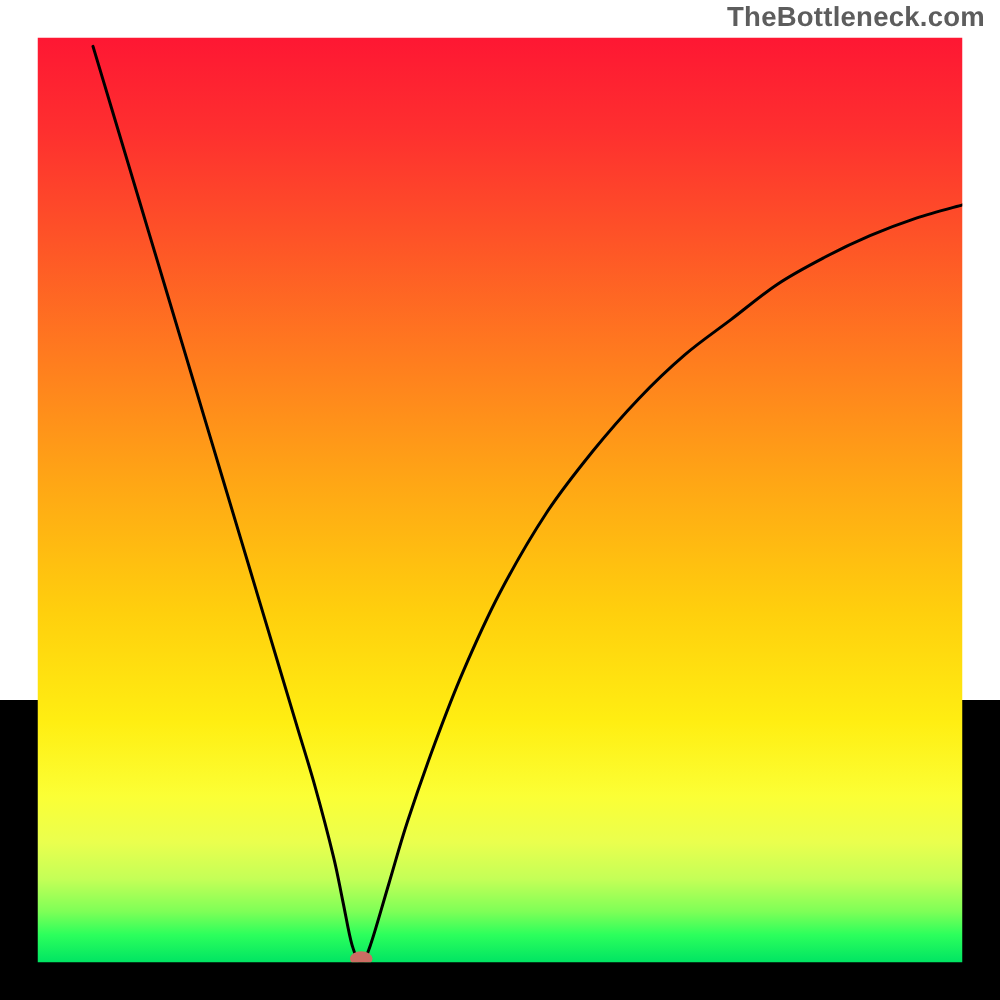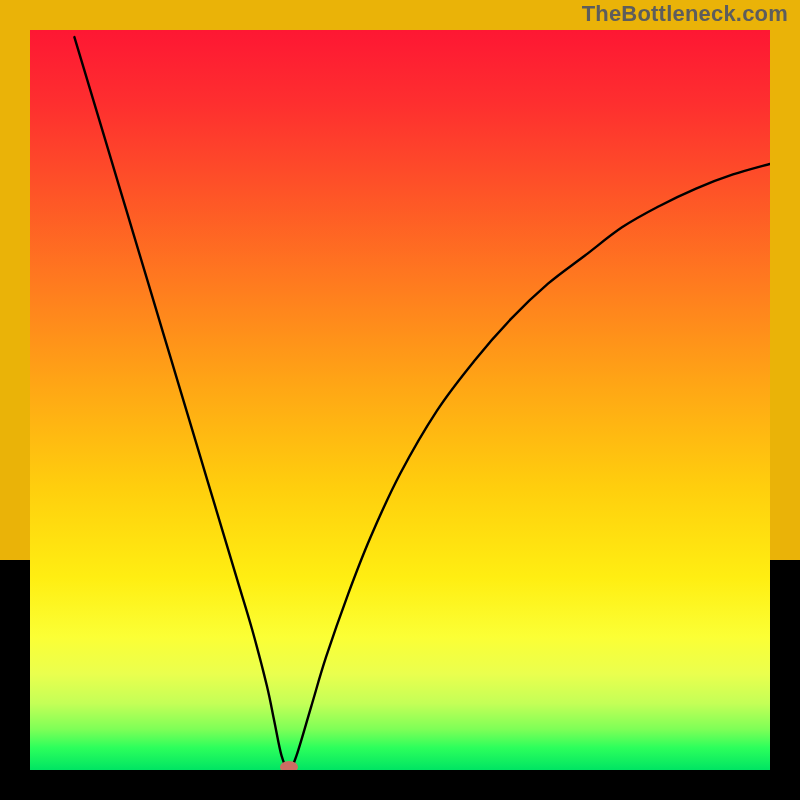--- a/index.html
+++ b/index.html
@@ -8,21 +8,21 @@
     width: 800px;
     height: 800px;
     overflow: hidden;
     background: #000;
     font-family: Arial, Helvetica, sans-serif;
   }
   .frame {
     position: relative;
     width: 800px;
     height: 560px;
-    background: #eab308;
+    background: #ffffff;
   }
   .watermark {
     position: absolute;
     top: 1px;
     right: 12px;
     color: #5d5d5d;
     font-size: 22px;
     font-weight: bold;
     letter-spacing: 0.2px;
     z-index: 30;

